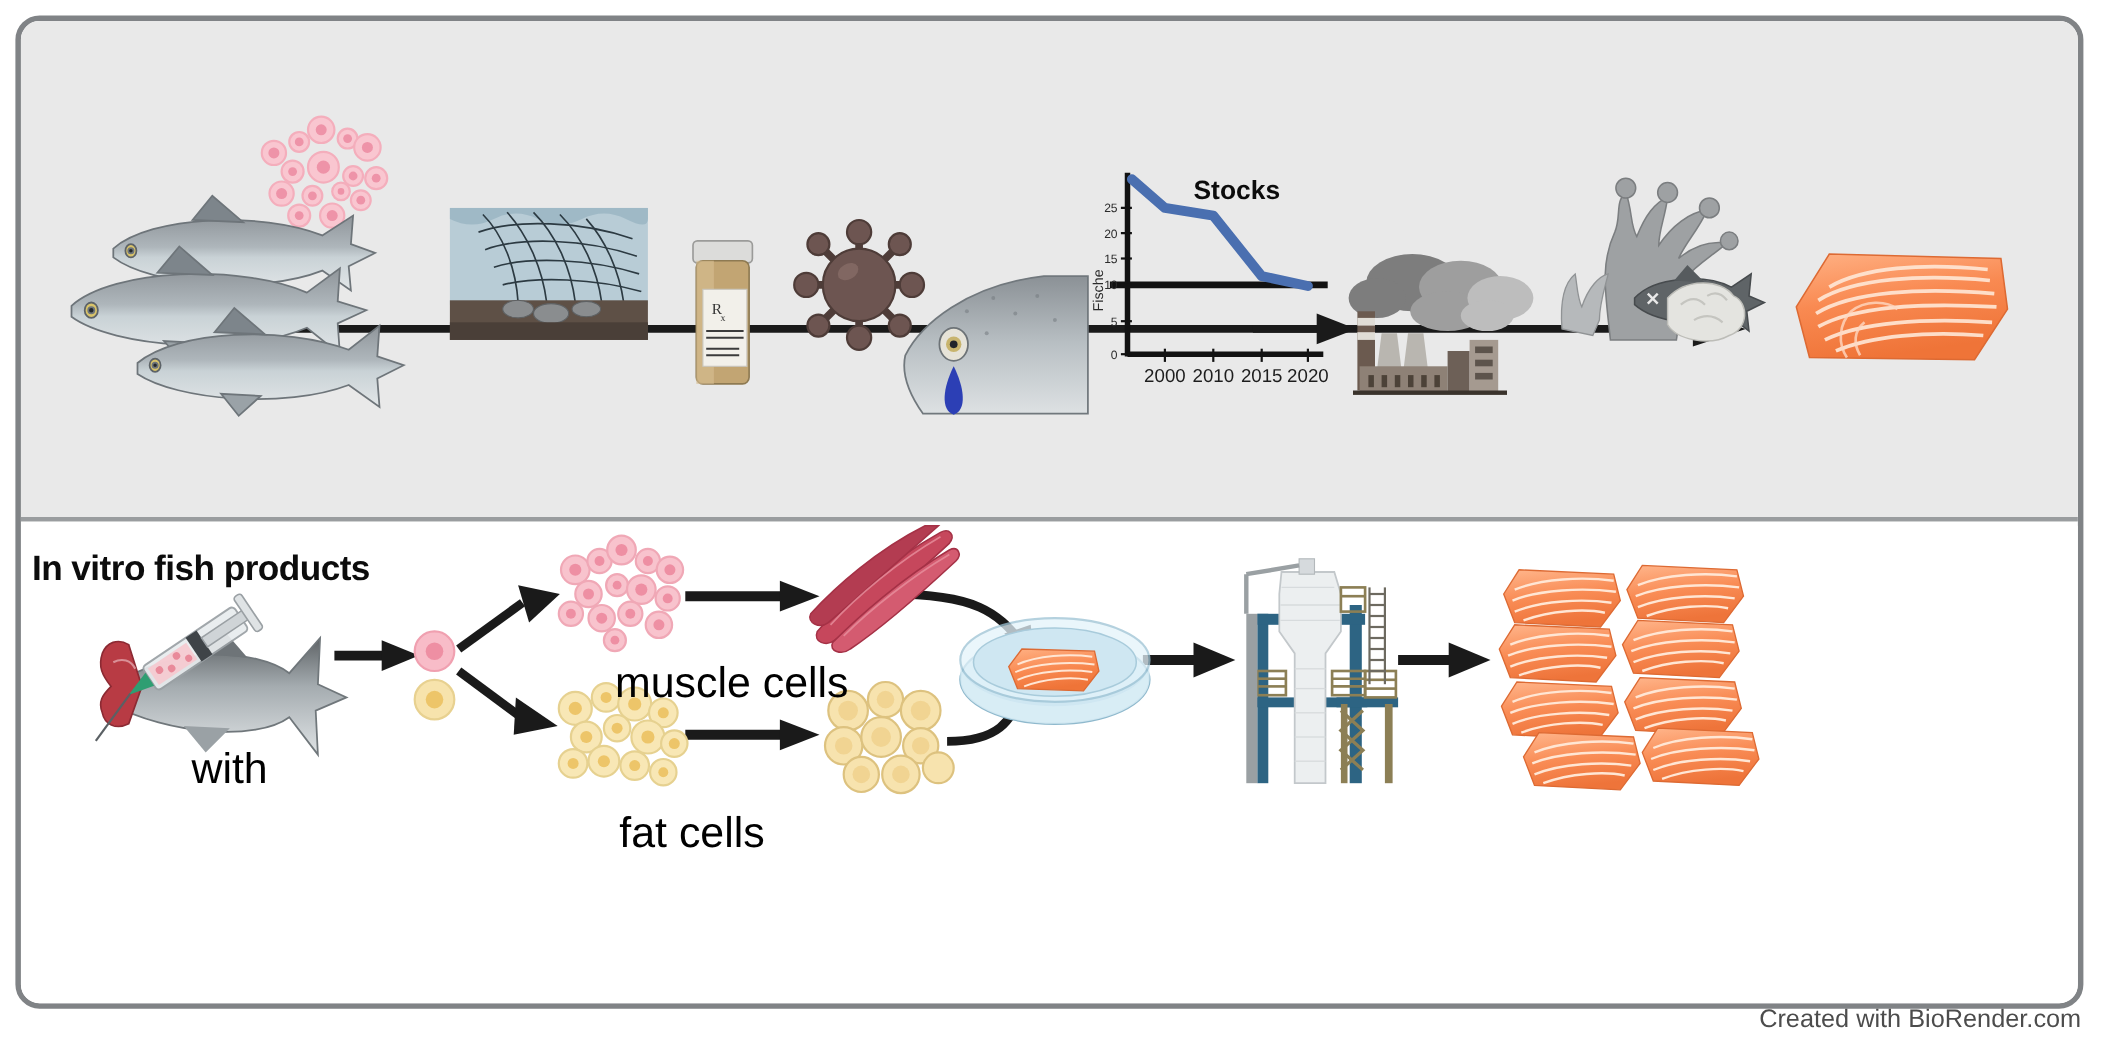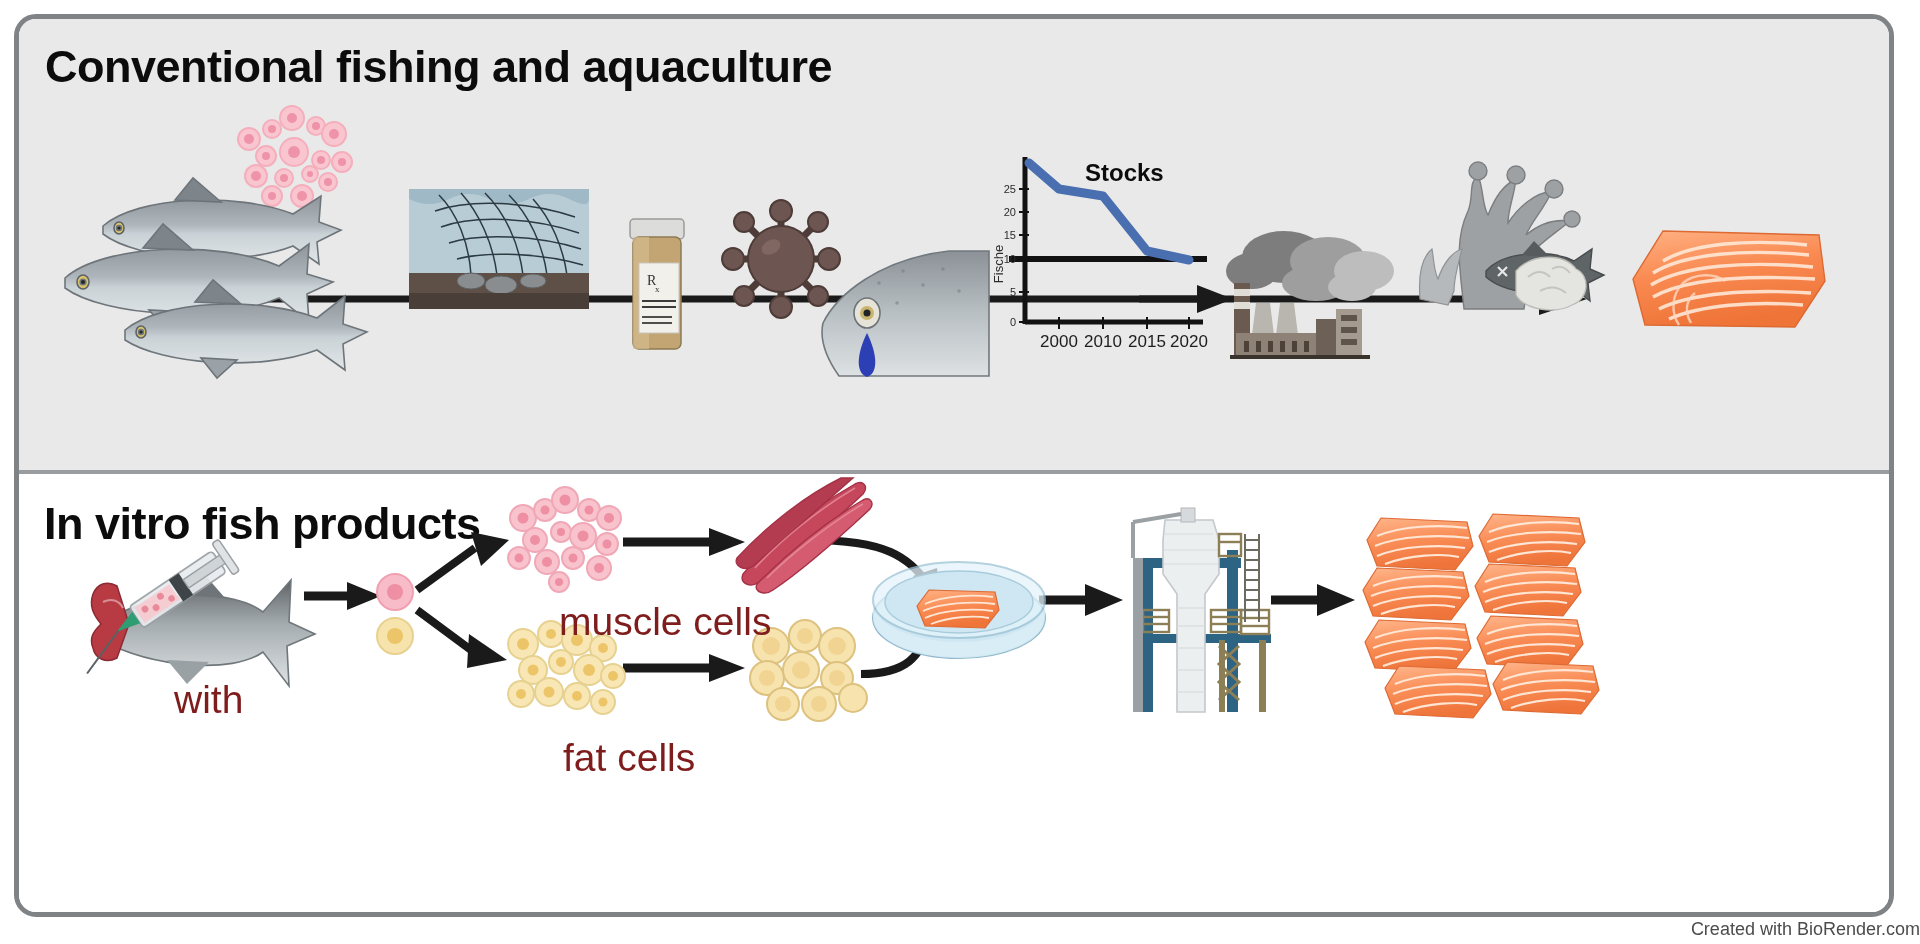--- a/index.html
+++ b/index.html
@@ -31,51 +31,50 @@
     background: #ffffff;
   }
   .panel-title {
     position: absolute;
     font-weight: bold;
     color: #0c0c0c;
     letter-spacing: -0.5px;
     white-space: nowrap;
   }
   .t1 { left: 26px; top: 22px; font-size: 45px; }
-  .t2 { left: 25px; top: 20px; font-size: 45px; }
+  .t2 { left: 10px; top: 20px; font-size: 32px; }
 
   .node { position: absolute; text-align: center; }
   svg { display: block; overflow: visible; }
 
   .flow-label {
     position: absolute;
     font-size: 39px;
-    color: #7f1d1d;
+    color: #000000;
     white-space: nowrap;
   }
 
   .credit {
     position: absolute;
-    right: 0; bottom: 4px;
-    font-size: 18px;
+    right: 28px; bottom: 4px;
+    font-size: 23px;
     color: #4c4c4c;
     white-space: nowrap;
   }
   .axis-tick-lbl { font-size: 11px; fill: #2b2b2b; font-family: "Liberation Sans", sans-serif; }
   .axis-x-lbl { font-size: 17px; fill: #1d1d1d; font-family: "Liberation Sans", sans-serif; }
   .axis-name { font-size: 13px; fill: #2b2b2b; font-family: "Liberation Sans", sans-serif; }
   .chart-title { font-size: 24px; font-weight: bold; fill: #0c0c0c; font-family: "Liberation Sans", sans-serif; }
 </style>
 </head>
 <body>
 
 <div class="figure-frame">
 
   <div class="panel-top">
-    <div class="panel-title t1">Conventional fishing and aquaculture</div>
 
     <div class="node" style="left:0px; top:0px;">
       <svg width="1880" height="455">
         <line x1="148" y1="280" x2="1520" y2="280" stroke="#1a1a1a" stroke-width="7"></line>
         <polygon points="1520,264 1568,280 1520,296" fill="#1a1a1a"></polygon>
         <line x1="1120" y1="280" x2="1180" y2="280" stroke="#1a1a1a" stroke-width="7"></line>
         <polygon points="1178,266 1214,280 1178,294" fill="#1a1a1a"></polygon>
       </svg>
     </div>
 

